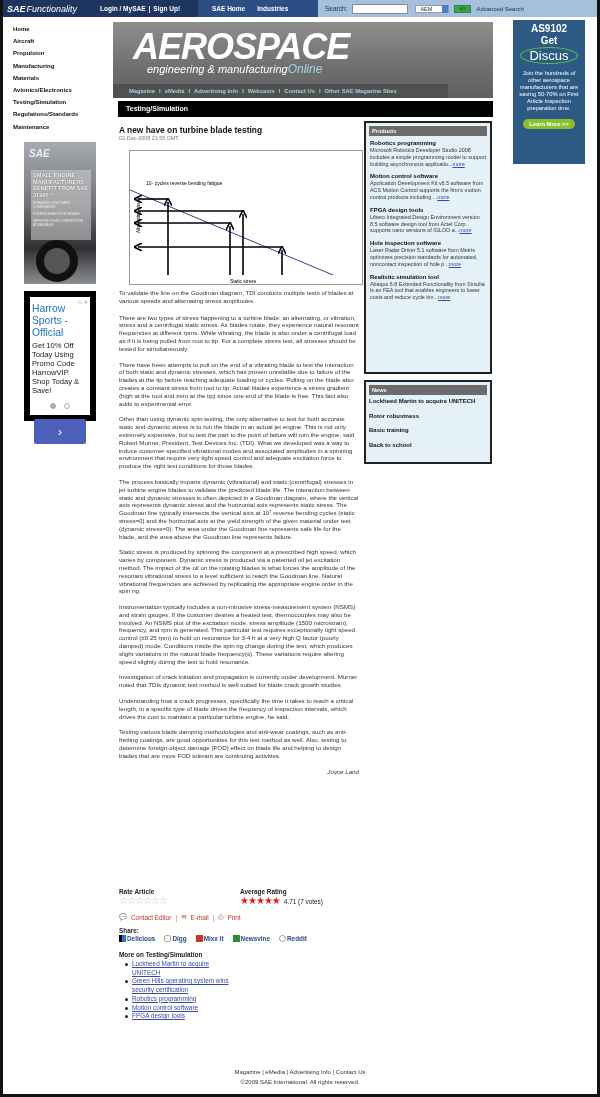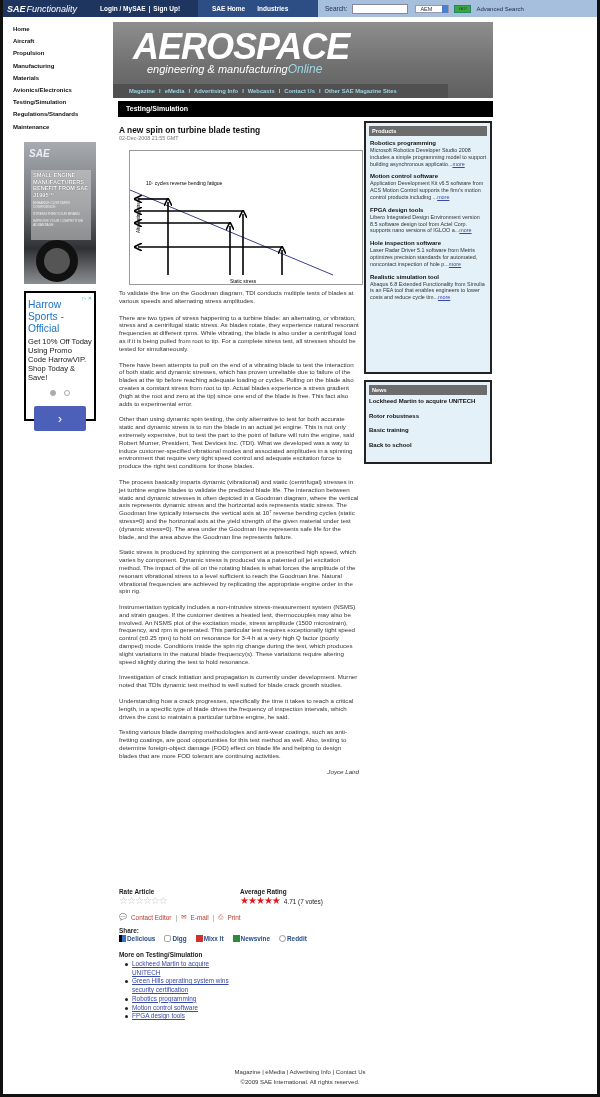--- a/index.html
+++ b/index.html
@@ -24,21 +24,21 @@
   .leftnav { position: absolute; left: 10px; top: 26px; font-size: 6px; font-weight: bold; color: #111; }
   .leftnav div { height: 12.2px; }
 
   .ad-sae { position: absolute; left: 21px; top: 142px; width: 72px; height: 142px; background: linear-gradient(180deg,#a8acb1 0%,#6f7276 45%,#2f3033 75%,#8c8f92 100%); overflow: hidden; }
   .ad-sae .logo { position: absolute; left: 5px; top: 6px; font-size: 10px; font-weight: 900; font-style: italic; color: #e8eef5; }
   .ad-sae .box { position: absolute; left: 7px; top: 28px; width: 60px; height: 70px; background: rgba(210,210,210,0.55); padding: 2px; }
   .ad-sae .hd { font-size: 5.6px; font-weight: 900; color: #fff; line-height: 6.6px; text-shadow: 0 0 1px #333; }
   .ad-sae .sm { font-size: 3.4px; color: #eee; line-height: 4px; margin-top: 3px; }
   .ad-sae .wheel { position: absolute; left: 12px; top: 98px; width: 42px; height: 42px; border-radius: 50%; border: 8px solid #111; background: #555; }
 
-  .ad-harrow { position: absolute; left: 21px; top: 291px; width: 72px; height: 130px; border: 2px solid #000000; background: #fff; padding: 4px 2px; }
+  .ad-harrow { position: absolute; left: 21px; top: 291px; width: 72px; height: 130px; border: 6px solid #000000; background: #fff; padding: 4px 2px; }
   .ad-harrow .adchoice { position: absolute; right: 2px; top: 2px; font-size: 5px; color: #4ab; }
   .ad-harrow .t { color: #1a73c8; font-size: 10.3px; line-height: 12px; margin-top: 2px; }
   .ad-harrow .b { color: #222; font-size: 7.6px; line-height: 9px; margin-top: 2px; }
   .ad-harrow .dots { display: flex; gap: 8px; justify-content: center; margin-top: 8px; }
   .ad-harrow .dots span { width: 6px; height: 6px; border-radius: 50%; border: 1px solid #aaa; }
   .ad-harrow .dots span.on { background: #aaa; }
   .ad-harrow .btn { margin: 10px auto 0; width: 52px; height: 25px; background: #4d60b9; border-radius: 2px; color: #fff; font-size: 12px; display: flex; align-items: center; justify-content: center; }
 
   
   .masthead { position: absolute; left: 110px; top: 22px; width: 380px; height: 76px; background: linear-gradient(180deg,#8e8e8e 0%,#6f6f6f 60%,#5f5f5f 100%); }
@@ -181,21 +181,21 @@
         <span class="sep">I</span>
       <span>Contact Us</span>
         <span class="sep">I</span>
       <span>Other SAE Magazine Sites</span>
     </div>
   </div>
 
   <div class="sectionbar">Testing/Simulation</div>
 
   <div class="article">
-    <div class="art-title">A new spin on turbine blade testing</div>
+    <div class="art-title">A new have on turbine blade testing</div>
     <div class="art-date">02-Dec-2008 21:55 GMT</div>
 
     <div class="figure">
       <svg width="234" height="135" viewBox="0 0 234 135">
         <defs>
           <marker id="ah" markerWidth="5" markerHeight="5" refX="2.5" refY="2.5" orient="auto">
               <path d="M0,0 L5,2.5 L0,5" fill="none" stroke="#000" stroke-width="1"></path>
             </marker>
         </defs>
         <text x="16" y="34" font-size="5" font-family="Liberation Sans, sans-serif">10⁷ cycles reverse bending fatigue</text>
@@ -282,18 +282,25 @@
   </div>
 
   <div class="rbox" style="top:380px;height:84px">
     <div class="hd">News</div>
     <div class="news">Lockheed Martin to acquire UNITECH</div>
     <div class="news">Rotor robustness</div>
     <div class="news">Basic training</div>
     <div class="news">Back to school</div>
   </div>
 
+  <div class="ad-discus">
+    <div class="h1">AS9102</div>
+    <div class="h2">Get</div>
+    <div class="brand">Discus</div>
+    <div class="body">Join the hundreds of other aerospace manufacturers that are saving 50-70% on First Article Inspection preparation time.</div>
+    <div class="btn">Learn More &gt;&gt;</div>
+  </div>
 
   <div class="footer">
     <div>Magazine | eMedia | Advertising Info | Contact Us</div>
     <div>©2009 SAE International. All rights reserved.</div>
   </div>
 </div>
 
 </body></html>

